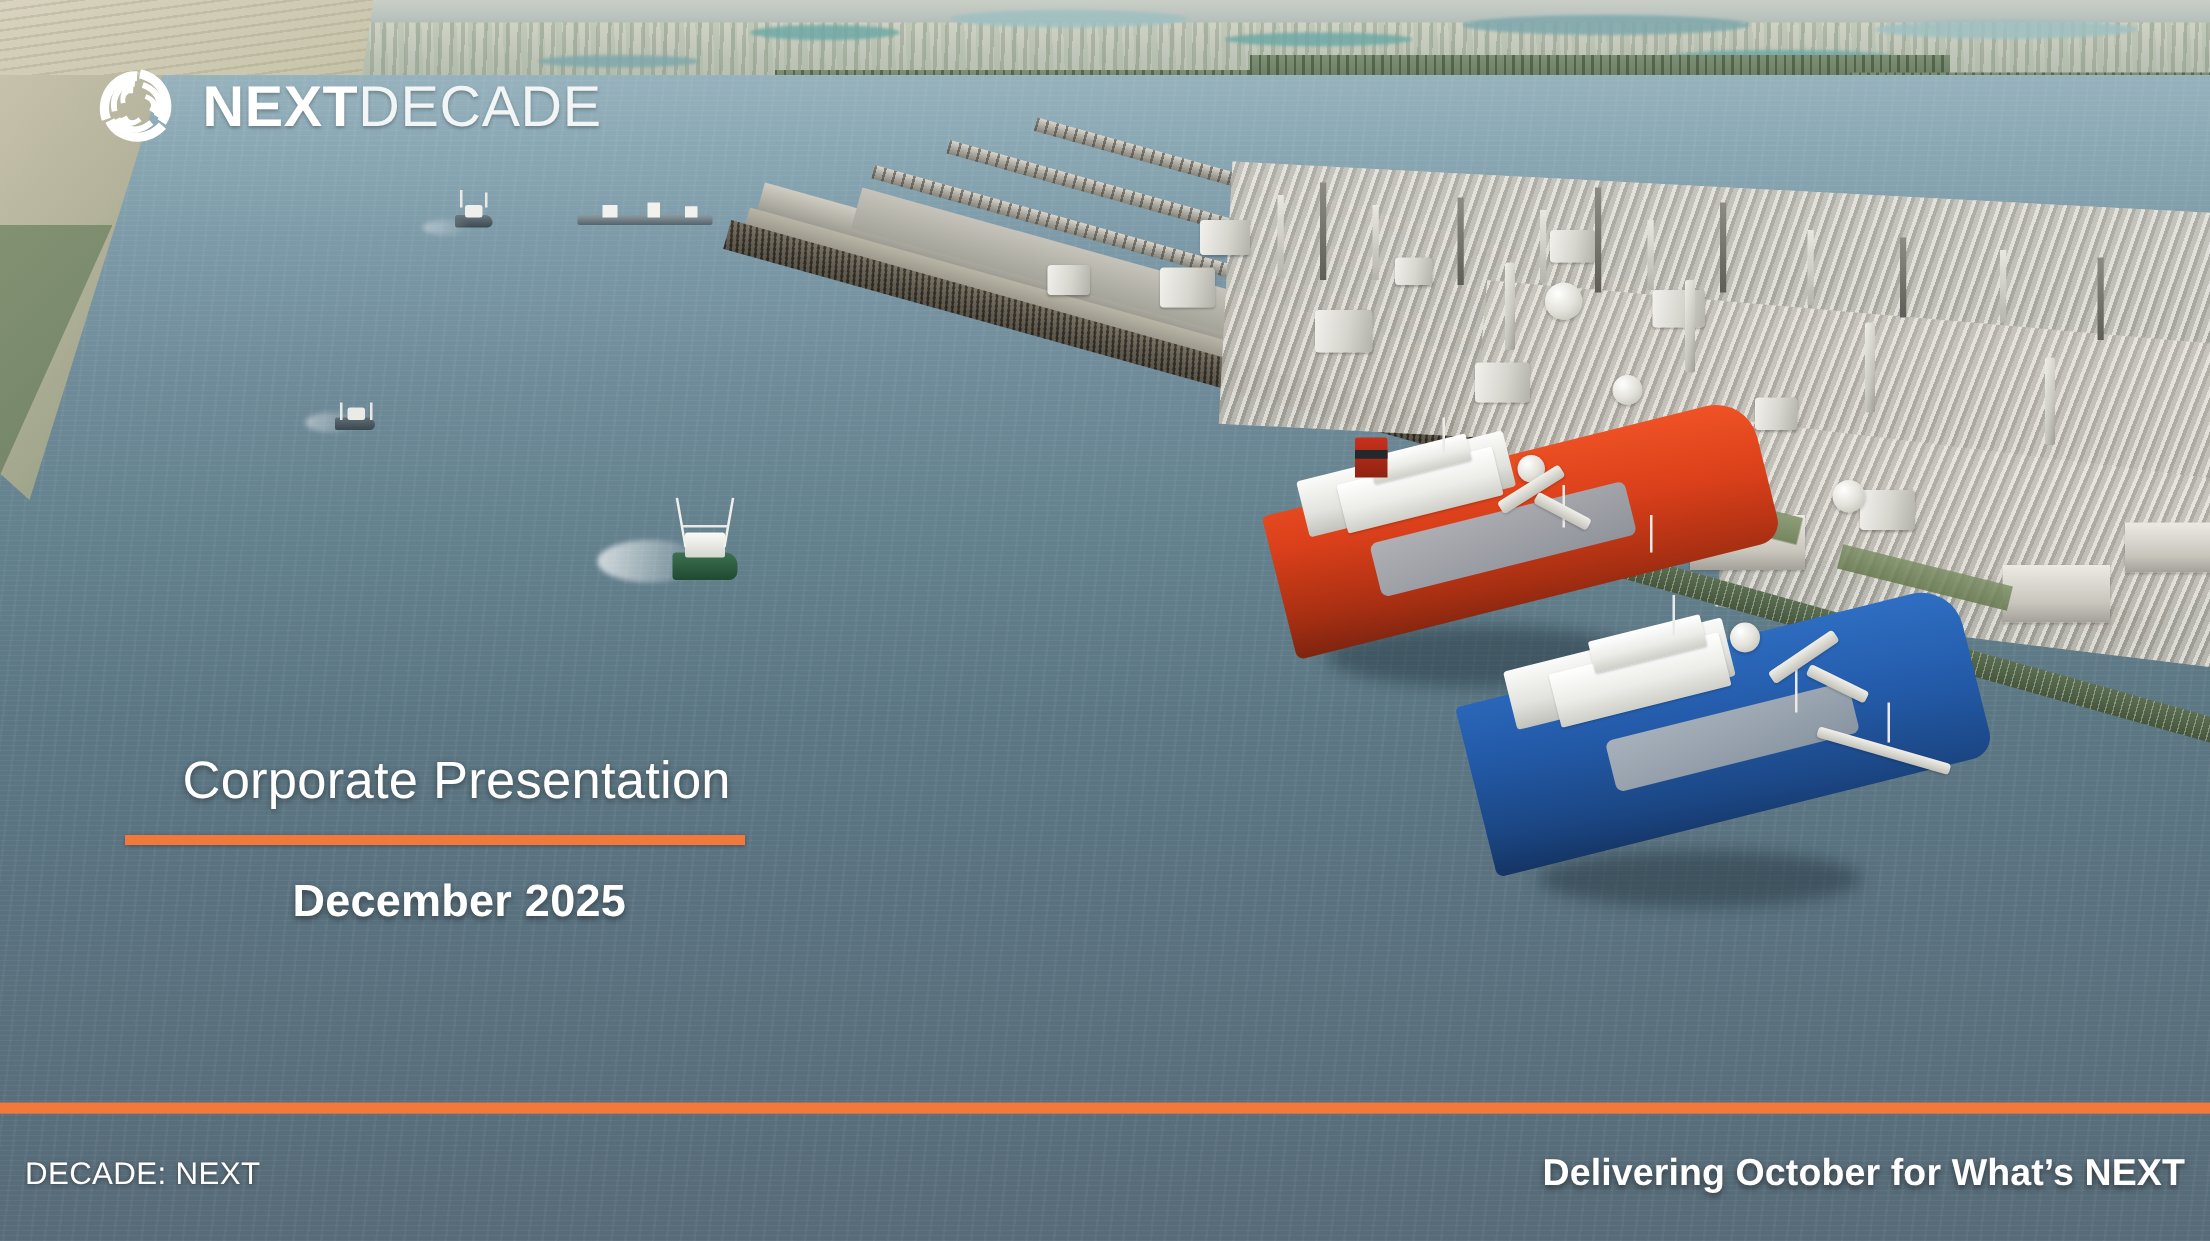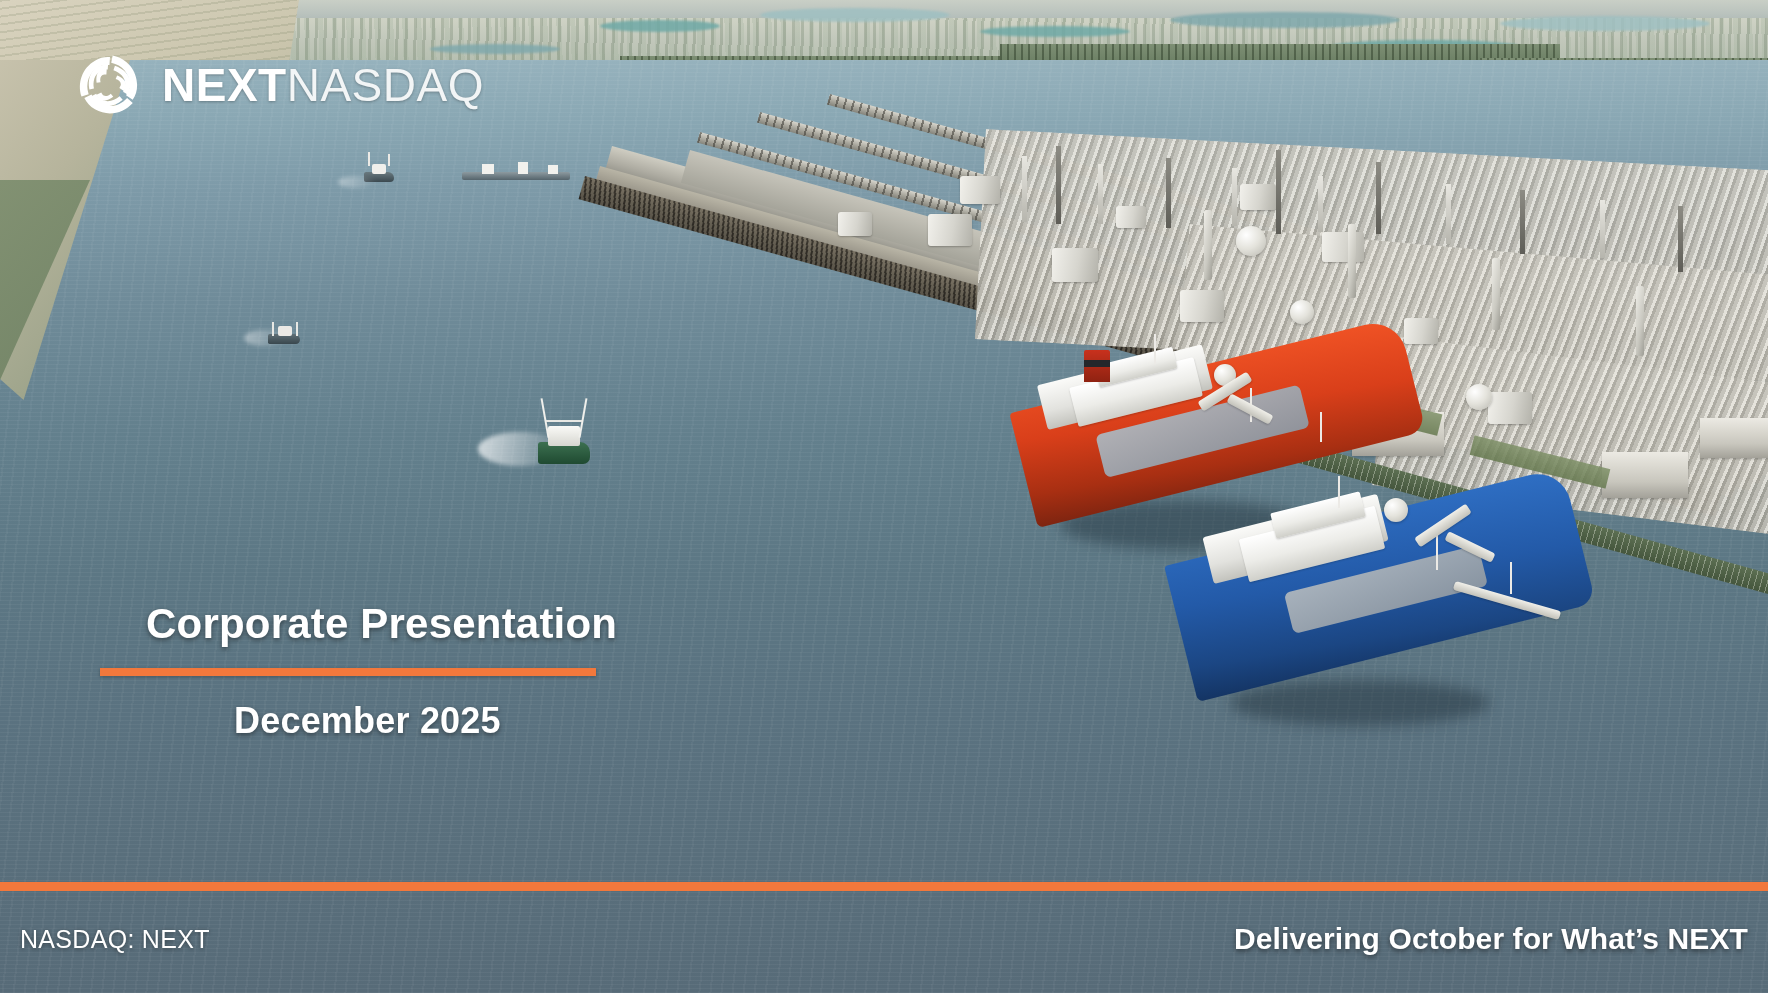--- a/index.html
+++ b/index.html
@@ -222,21 +222,21 @@
   .logo-word{
     font-size:46px;letter-spacing:.5px;line-height:1;color:#ffffff;white-space:nowrap;
     text-shadow:0 1px 3px rgba(0,0,0,.28);
   }
   .logo-word .w1{font-weight:700;}
   .logo-word .w2{font-weight:300;color:#f2f5f6;}
 
   .title-block{position:absolute;left:0;top:600px;width:100%;}
   .slide-title{
     margin:0;padding:0 0 0 146px;
-    font-size:42px;font-weight:700;color:#ffffff;letter-spacing:.2px;
+    font-size:42px;font-weight:400;color:#ffffff;letter-spacing:.2px;
     text-shadow:0 2px 5px rgba(0,0,0,.45);
   }
   .rule{
     margin:20px 0 0 100px;width:496px;height:8px;background:#f2783c;
     box-shadow:0 1px 3px rgba(0,0,0,.3);
   }
   .slide-date{
     margin:24px 0 0 0;padding:0 0 0 234px;
     font-size:36px;font-weight:700;color:#ffffff;letter-spacing:.2px;
     text-shadow:0 2px 5px rgba(0,0,0,.45);
@@ -429,27 +429,27 @@
         </g>
 
         <g transform="rotate(240 50 50)">
           <path d="M55 10 C74 14 88 30 88 50 C88 58 86 64 82 70 L73 64 C76 59 78 55 78 50 C78 35 68 23 53 20 Z"></path>
           <path d="M58 24 C70 28 79 37 79 49 C79 54 77 59 75 63 L69 59 C71 56 72 53 72 49 C72 40 65 33 56 30 Z"></path>
           <path d="M61 37 C68 40 73 44 73 50 C73 53 72 56 70 58 L64 54 C65 52 66 51 66 49 C66 46 63 43 59 42 Z"></path>
         </g>
       </g>
     </svg>
     <div class="logo-word">
-      <span class="w1">NEXT</span><span class="w2">NASDAQ</span>
+      <span class="w1">NEXT</span><span class="w2">DECADE</span>
     </div>
   </div>
 
   <div class="title-block">
     <h1 class="slide-title">Corporate Presentation</h1>
     <div class="rule"></div>
     <div class="slide-date">December 2025</div>
   </div>
 
   <div class="footer-rule"></div>
-  <div class="ticker">NASDAQ: NEXT</div>
+  <div class="ticker">DECADE: NEXT</div>
   <div class="tagline">Delivering October for What’s NEXT</div>
 
 </div>
 
 </body></html>

